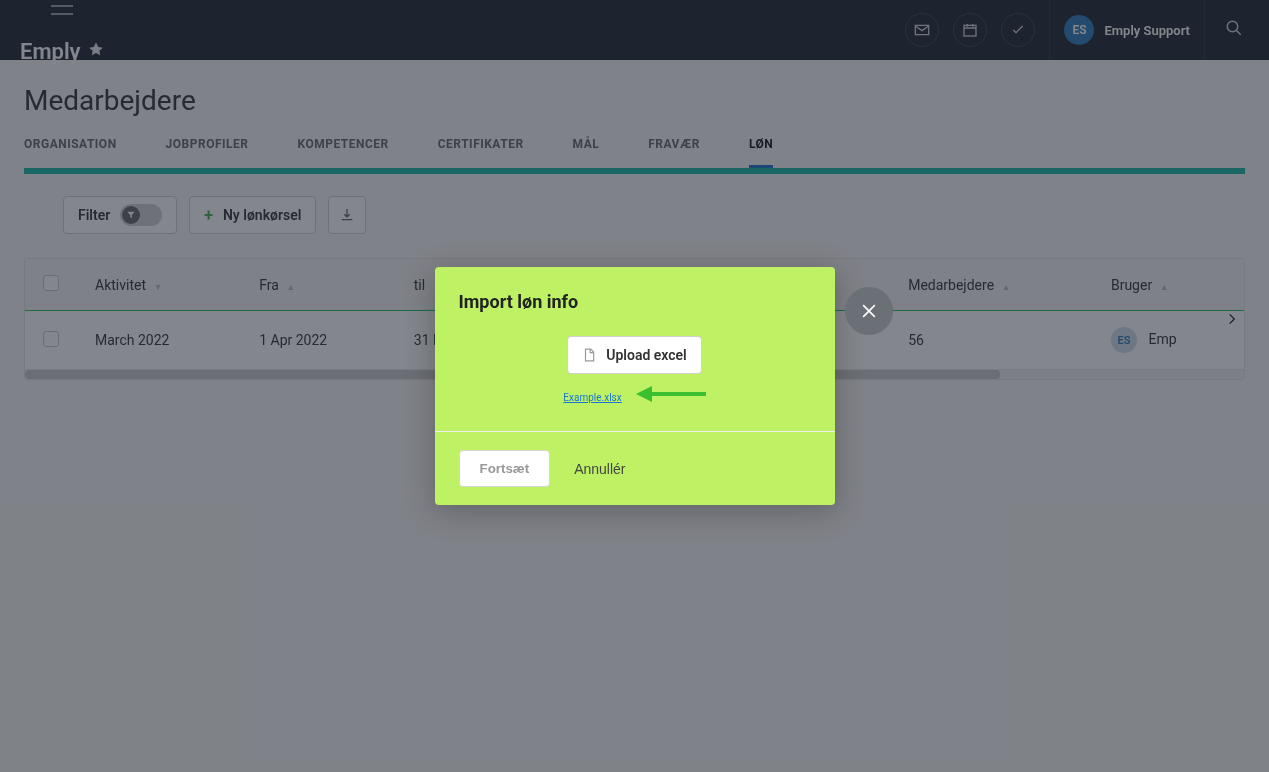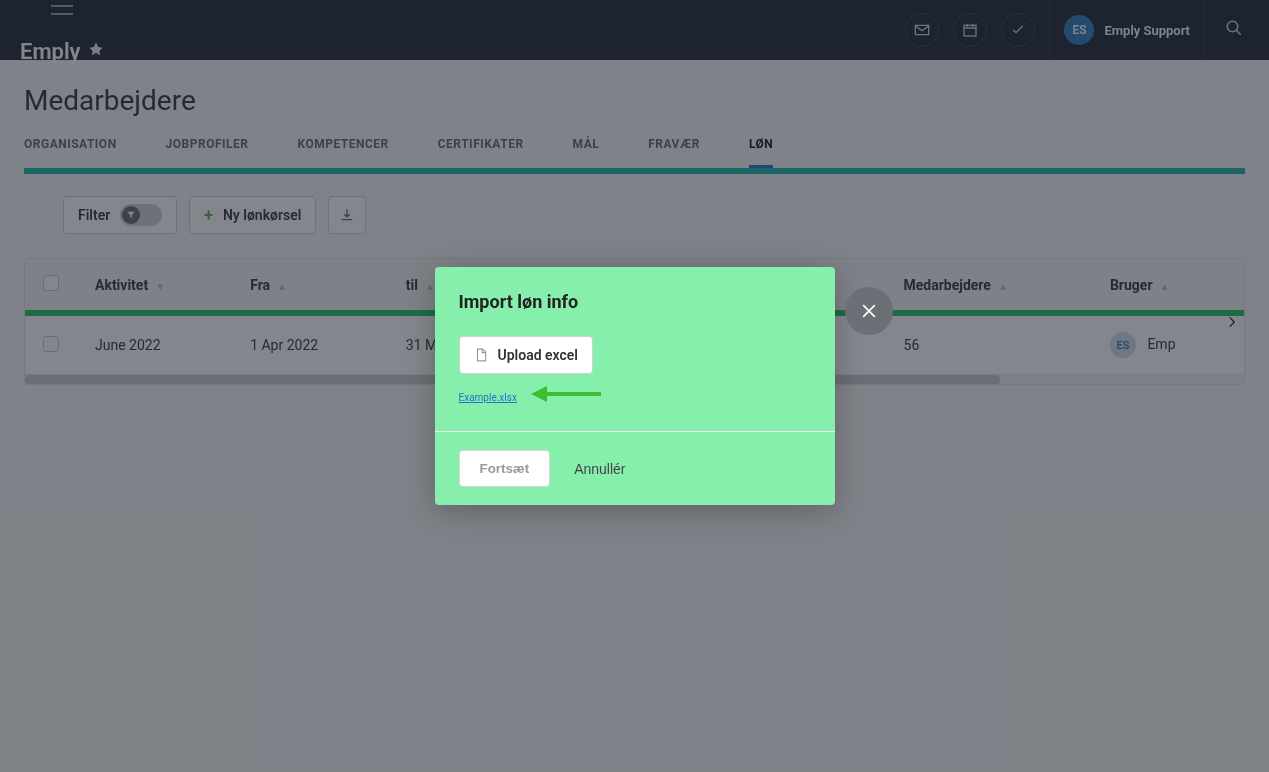--- a/index.html
+++ b/index.html
@@ -35,40 +35,40 @@
     .btn .plus { color:#4caf50; font-size:16px; font-weight:700; }
     .filter-btn .toggle { width:42px; height:22px; background:#d0d0d0; border-radius:11px; position:relative; display:inline-flex; align-items:center; }
     .filter-btn .knob { width:18px; height:18px; background:#666; border-radius:50%; position:absolute; left:2px; display:flex; align-items:center; justify-content:center; }
     .filter-btn .knob svg { width:10px; height:10px; fill:#fff; }
     .icon-btn { width:38px; padding:0; justify-content:center; }
 
     
     .table-wrap { position:relative; margin-top:24px; border:1px solid #e3e3e3; border-radius:3px; background:#fff; }
     .table { width:100%; border-collapse:collapse; }
     .table th, .table td { text-align:left; padding:16px 18px; font-size:14px; }
-    .table thead th { background:#f3f3f3; font-weight:700; color:#333; border-bottom:6px solid #22c55e; }
+    .table thead th { background:#f3f3f3; font-weight:400; color:#333; border-bottom:1px solid #22c55e; }
     .table thead th.sortable { cursor:pointer; }
     .sort-ind { color:#bbb; font-size:10px; margin-left:6px; }
     .table th:first-child, .table td:first-child { width:48px; }
     .checkbox { width:16px; height:16px; border:1px solid #c7c7c7; border-radius:3px; display:inline-block; background:#fff; cursor:pointer; }
     .th-activity { color:#1976d2; }
     .chip { display:inline-block; border:1px solid #d8d8d8; background:#fafafa; border-radius:3px; padding:4px 10px; font-size:12px; color:#666; margin-right:6px; }
     .avatar-sm { width:26px; height:26px; border-radius:50%; background:#cfe0ee; color:#2e7bbd; font-size:11px; font-weight:600; display:inline-flex; align-items:center; justify-content:center; margin-right:8px; vertical-align:middle; }
     .scroll-next { position:absolute; right:-2px; top:50%; transform:translateY(-50%); width:28px; height:50px; display:flex; align-items:center; justify-content:center; background:transparent; cursor:pointer; }
     .scroll-next svg { width:14px; height:22px; stroke:#111; stroke-width:2; fill:none; }
     .hscroll-track { height:10px; background:#f0f0f0; border-top:1px solid #e6e6e6; position:relative; }
     .hscroll-thumb { position:absolute; left:0; top:0; height:100%; width:80%; background:#c9c9c9; border-radius:4px; }
 
     
     .overlay { position:absolute; inset:0; background:rgba(30,35,45,0.55); display:flex; align-items:center; justify-content:center; }
     .modal-wrap { position:relative; }
-    .modal { width:400px; background:#86efac; border-radius:4px; box-shadow:0 6px 30px rgba(0,0,0,0.25); overflow:hidden; }
+    .modal { width:400px; background:#bef264; border-radius:4px; box-shadow:0 6px 30px rgba(0,0,0,0.25); overflow:hidden; }
     .modal-head { padding:24px 24px 8px 24px; }
     .modal-title { font-size:18px; font-weight:700; color:#222; }
-    .modal-body { padding:16px 24px 24px 24px; }
+    .modal-body { padding:16px 24px 24px 24px;text-align:center; }
     .upload-btn { border:1px solid #d0d0d0; border-radius:4px; padding:10px 14px; display:inline-flex; align-items:center; gap:10px; font-size:14px; font-weight:600; color:#333; cursor:pointer; background:#fff; }
     .upload-btn svg { width:14px; height:16px; fill:#999; }
     .example-link { display:inline-block; margin-top:18px; color:#1976d2; text-decoration:underline; font-size:10px; cursor:pointer; }
     .arrow-annot { display:inline-block; margin-left:10px; vertical-align:middle; }
     .modal-foot { border-top:1px solid #eee; padding:18px 24px; display:flex; align-items:center; gap:24px; }
     .btn-primary-disabled { border:1px solid #d6d6d6; background:#fff; color:#999; font-weight:600; padding:10px 20px; border-radius:4px; cursor:not-allowed; }
     .btn-link { color:#444; font-size:14px; background:none; border:none; cursor:pointer; }
     .modal-close { position:absolute; top:20px; right:-58px; width:48px; height:48px; border-radius:50%; background:#6b6f76; display:flex; align-items:center; justify-content:center; cursor:pointer; }
     .modal-close svg { width:20px; height:20px; stroke:#fff; stroke-width:2; fill:none; }
   </style>
@@ -185,21 +185,21 @@
           </th>
           <th class="sortable">
             <span>Bruger</span>
             <span class="sort-ind">▴</span>
           </th>
         </tr>
       </thead>
       <tbody>
         <tr>
           <td><span class="checkbox"></span></td>
-          <td>June 2022</td>
+          <td>March 2022</td>
           <td>1 Apr 2022</td>
           <td>31 May 2022</td>
           <td>
             <span class="chip">Funktionær</span>
             <span class="chip">Timelønnet</span>
           </td>
           <td>56</td>
           <td>
             <span class="avatar-sm">ES</span>
             <span>Emp</span>

